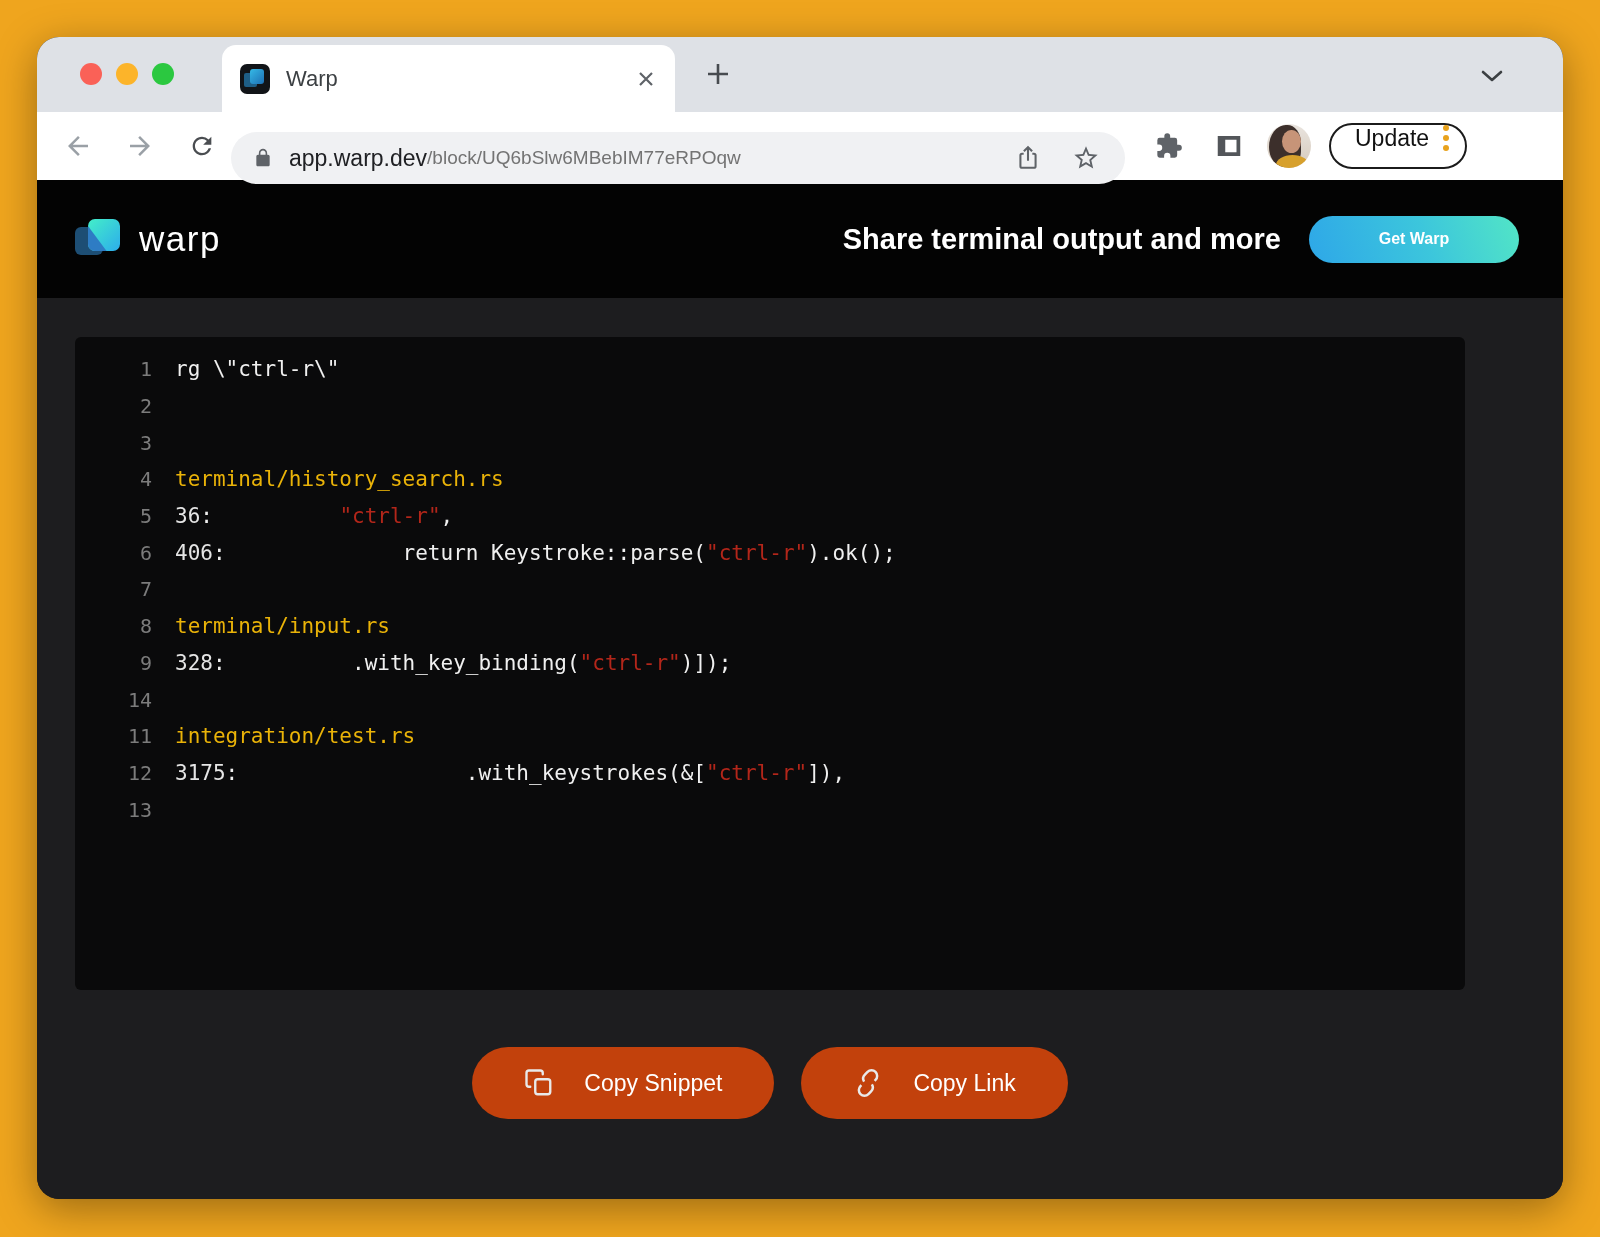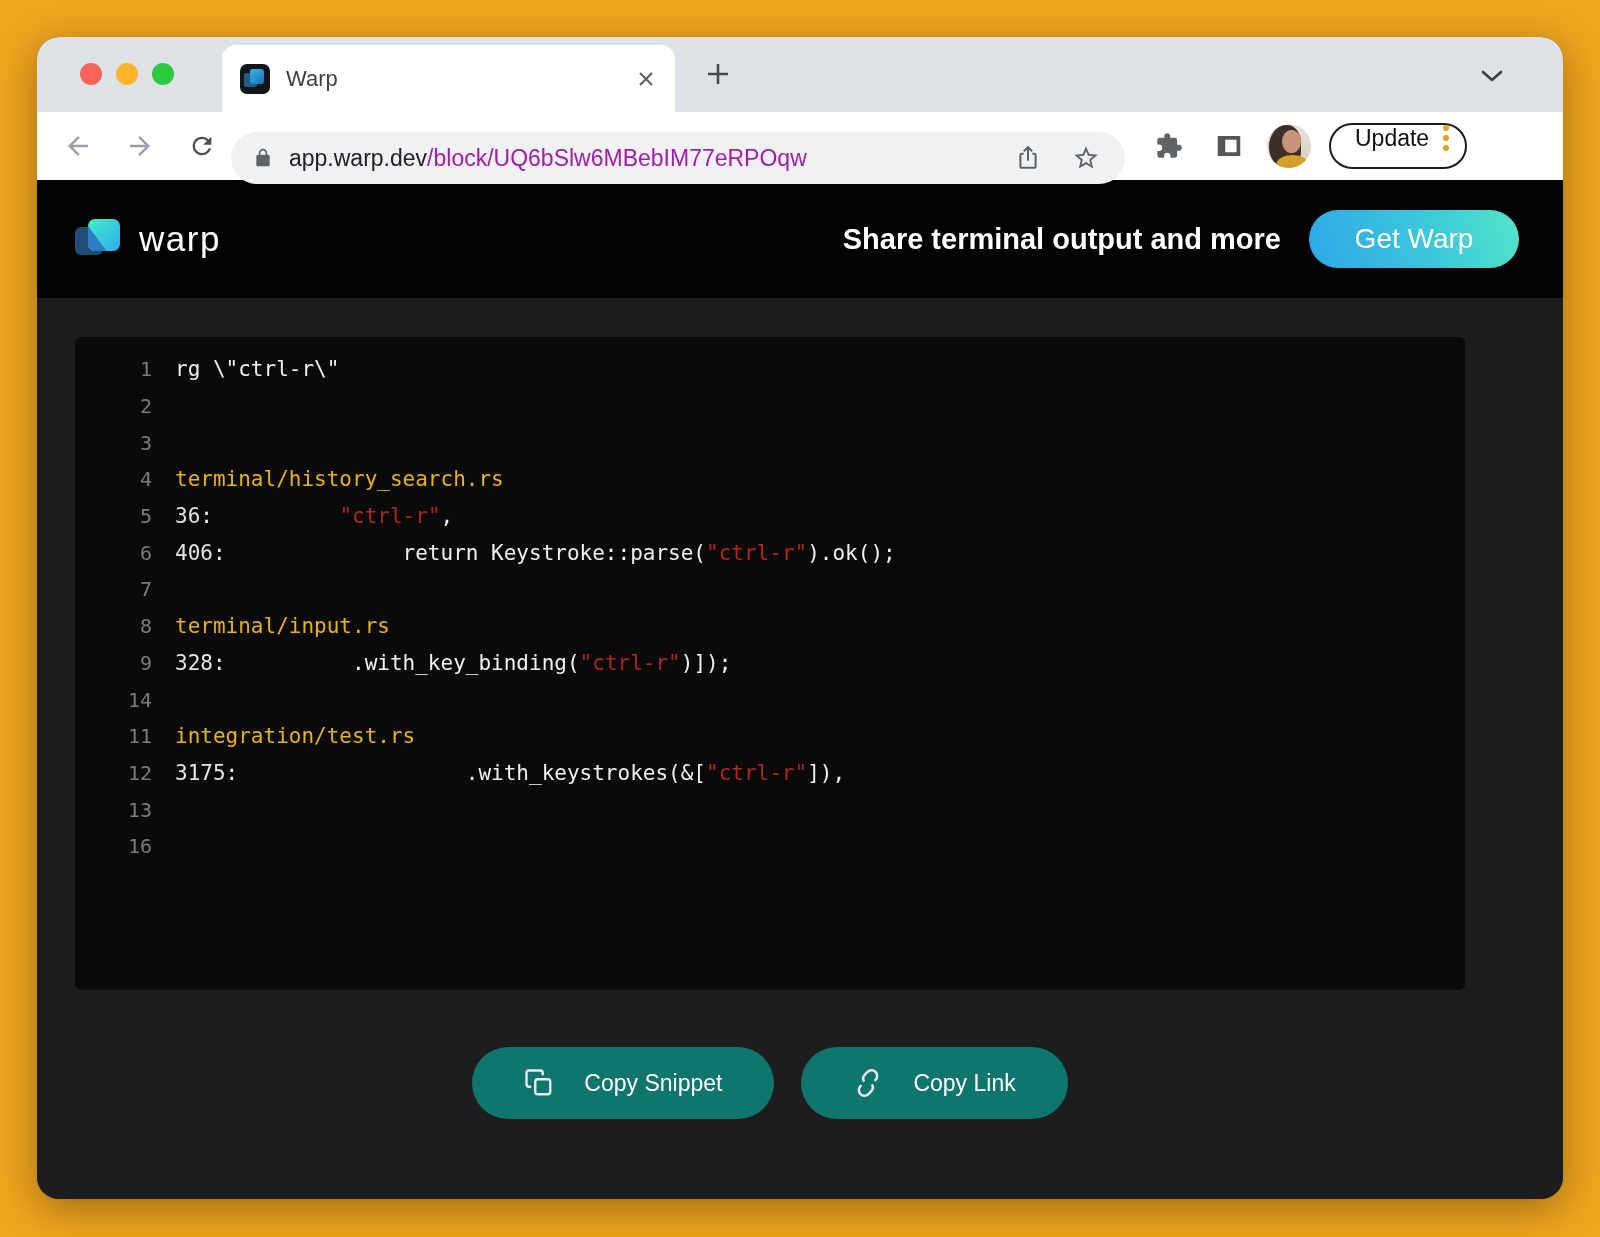--- a/index.html
+++ b/index.html
@@ -34,21 +34,21 @@
 
   
   .toolbar { height:68px; background:#fff; display:flex; align-items:center; position:relative; }
   .navbtn { width:38px; height:38px; display:flex; align-items:center; justify-content:center; flex:none; }
   .navbtn.back { margin-left:22px; }
   .navbtn.fwd  { margin-left:24px; }
   .navbtn.reload { margin-left:24px; }
   .urlbar { margin-left:10px; width:894px; height:52px; border-radius:26px; background:#f0f1f3;
             display:flex; align-items:center; padding:2px 22px; flex:none;margin-top:24px; }
   .url-domain { margin-left:16px; font-size:23px; color:#202124; }
-  .url-path { font-size:23px; color:#a21caf; }
+  .url-path { font-size:19px; color:#737373; }
   .urlspacer { flex:1; }
   .urlicon { width:34px; height:34px; display:flex; align-items:center; justify-content:center; flex:none; }
   .urlicon.star { margin-left:24px; }
   .toolicon { width:40px; height:40px; display:flex; align-items:center; justify-content:center; flex:none; }
   .toolicon.puzzle { margin-left:24px; }
   .toolicon.panel { margin-left:20px; }
   .avatar { margin-left:18px; width:44px; height:44px; border-radius:50%; overflow:hidden; flex:none;
             background:linear-gradient(180deg,#e9e4df 0%, #d6cabb 100%); position:relative; }
   .avatar .hair { position:absolute; left:2px; top:1px; width:32px; height:42px;
                   background:#3c2f2b; border-radius:55% 45% 40% 50%; }
@@ -68,40 +68,40 @@
   .logo { display:flex; align-items:center; gap:16px; }
   .logo-mark { position:relative; width:48px; height:42px; flex:none; }
   .logo-mark .lm-back { position:absolute; left:0; top:9px; width:28px; height:28px; border-radius:6px; background:#1d4e74; }
   .logo-mark .lm-front { position:absolute; left:13px; top:1px; width:32px; height:32px; border-radius:7px;
                          background:linear-gradient(135deg,#41e8cc 10%, #2fb3e8 90%); overflow:hidden; }
   .logo-mark .lm-front i { position:absolute; inset:0; display:block; background:#2e7cc4;
                            clip-path:polygon(0% 100%, 58% 100%, 0% 22%); }
   .logo-text { color:#fff; font-size:35px; font-weight:500; letter-spacing:1.5px; }
   .header-spacer { flex:1; }
   .tagline { color:#fff; font-size:29px; font-weight:700; }
-  .cta { margin-left:28px; width:210px; height:58px; border-radius:29px;
+  .cta { margin-left:28px; width:210px; height:47px; border-radius:29px;
          background:linear-gradient(70deg,#2ea7e8 0%, #3cc6dc 55%, #52e5c6 100%);
          display:flex; align-items:center; justify-content:center;
-         color:#fff; font-size:28px; font-weight:400; }
+         color:#fff; font-size:16px; font-weight:700; }
 
   
   .codeblock { margin:39px 0 0 38px; width:1390px; height:653px; background:#0a0a0b; border-radius:6px;
                padding-top:14px; overflow:hidden; }
   .tline { display:flex; height:36.7px; align-items:center; }
   .ln { flex:none; width:77px; text-align:right; font-family:"DejaVu Sans Mono", monospace;
         font-size:20px; color:#7c7c7c; }
   .code { margin-left:23px; font-family:"DejaVu Sans Mono", monospace; font-size:21px; white-space:pre; }
   .c-fg    { color:#f0f0f0; }
   .c-path  { color:#eab308; }
   .c-green { color:#e5e5e5; }
   .c-red   { color:#b3261a; }
 
   
   .actions { margin:57px 0 0 38px; width:1390px; display:flex; justify-content:center; gap:27px; }
-  .pillbtn { height:72px; border-radius:36px; background:#0f766e; display:flex; align-items:center;
+  .pillbtn { height:72px; border-radius:36px; background:#c2410c; display:flex; align-items:center;
              padding:0 52px; gap:30px; color:#fff; font-size:23px; font-weight:500; }
   .pillbtn svg { flex:none; }
 </style>
 <title>Warp</title></head>
 <body>
 
 <div class="window">
 
   <div class="tabstrip">
     <span class="dot red"></span>
@@ -259,24 +259,20 @@
           <span class="code"><span class="c-path">integration/test.rs</span></span>
         </div>
         <div class="tline">
           <span class="ln">12</span>
           <span class="code"><span class="c-green">3175</span><span class="c-fg">:                  .with_keystrokes(&amp;[</span><span class="c-red">"ctrl-r"</span><span class="c-fg">]),</span></span>
         </div>
         <div class="tline">
           <span class="ln">13</span>
           <span class="code"></span>
         </div>
-        <div class="tline">
-          <span class="ln">16</span>
-          <span class="code"></span>
-        </div>
       </div>
 
     <div class="actions">
       <span class="pillbtn">
         <svg width="30" height="30" viewBox="0 0 24 24" fill="none" stroke="#e9e9e9" stroke-width="1.9" stroke-linecap="round" stroke-linejoin="round">
             <rect x="9" y="9" width="12" height="12" rx="2"></rect>
             <path d="M5 15H4a2 2 0 0 1-2-2V4a2 2 0 0 1 2-2h9a2 2 0 0 1 2 2v1"></path>
           </svg>
         <span>Copy Snippet</span>
       </span>

